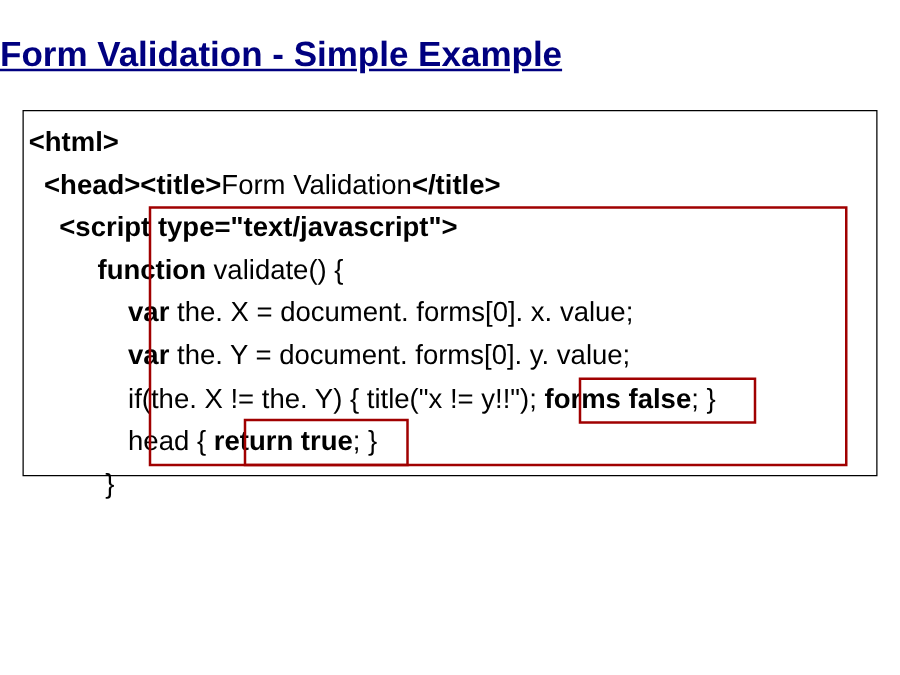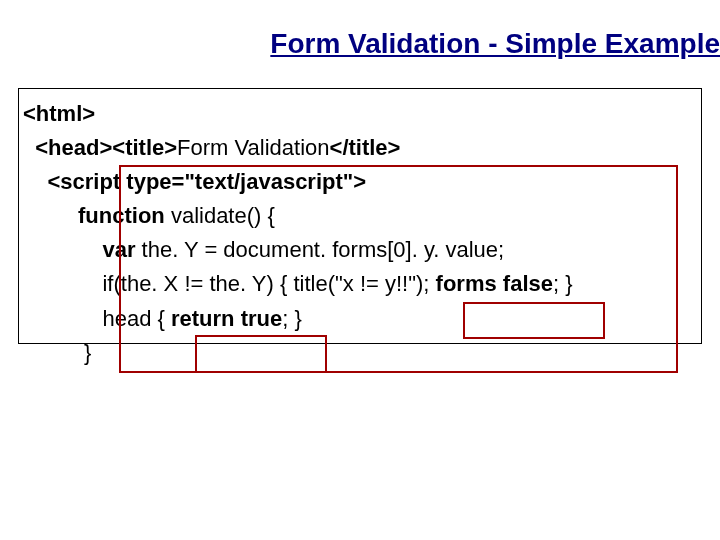--- a/index.html
+++ b/index.html
@@ -5,37 +5,37 @@
   body {
     margin: 0;
     padding: 0;
     width: 720px;
     height: 540px;
     background: #ffffff;
     font-family: Arial, Helvetica, sans-serif;
     position: relative;
   }
   .title {
-    text-align: right;
+    text-align: left;
     font-size: 28px;
     font-weight: bold;
     color: #000080;
     text-decoration: underline;
     margin-top: 28px;
     margin-bottom: 28px;
   }
   .code-box {
     margin: 0 18px 0 18px;
     border: 1px solid #000;
     padding: 8px 4px 8px 4px;
     font-size: 22px;
     line-height: 1.55;
     color: #000;
     position: relative;
-    height: 256px;
+    height: 293px;
     box-sizing: border-box;
   }
   .code-line {
     white-space: pre;
   }
   .bold { font-weight: bold; }
   .inner-box {
     position: absolute;
     border: 2px solid #a00000;
     pointer-events: none;
@@ -62,20 +62,21 @@
 </head>
 <body>
 
 <div class="title">Form Validation - Simple Example</div>
 
 <div class="code-box">
   <div class="code-line"><span class="bold">&lt;html&gt;</span></div>
   <div class="code-line"><span class="bold">  &lt;head&gt;</span><span class="bold">&lt;title&gt;</span><span>Form Validation</span><span class="bold">&lt;/title&gt;</span></div>
   <div class="code-line"><span class="bold">    &lt;script </span><span class="bold">type="text/javascript"&gt;</span></div>
   <div class="code-line"><span class="bold">         function </span><span>validate() {</span></div>
+  <div class="code-line"><span class="bold">             var </span><span>the. X = document. forms[0]. x. value;</span></div>
   <div class="code-line"><span class="bold">             var </span><span>the. Y = document. forms[0]. y. value;</span></div>
   <div class="code-line"><span>             if(the. X != the. Y) { title("x != y!!"); </span><span class="bold">forms false</span><span>; }</span></div>
   <div class="code-line"><span>             head { </span><span class="bold">return true</span><span>; }</span></div>
   <div class="code-line"><span>          }</span></div>
 
   <div class="inner-box box-main"></div>
   <div class="inner-box box-rf"></div>
   <div class="inner-box box-rt"></div>
 </div>
 

